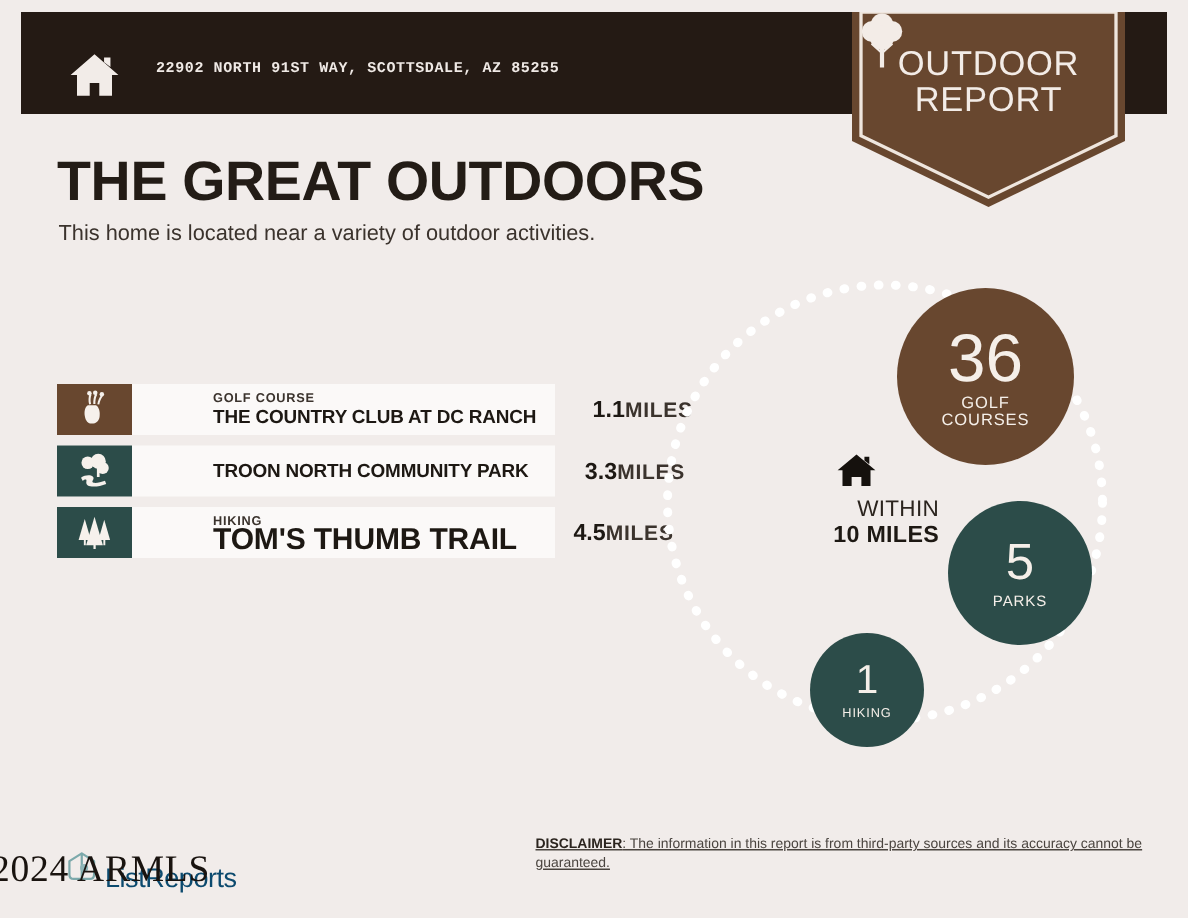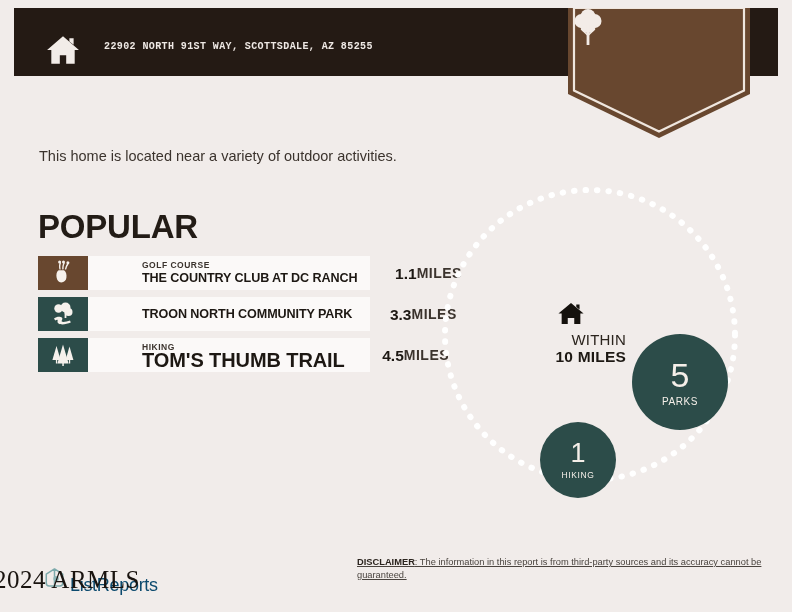--- a/index.html
+++ b/index.html
@@ -193,35 +193,39 @@
       <path d="M22 5 L26 5 L26 11 L22 8 Z" fill="#f2ece8"></path>
     </svg>
     <div id="header-address">22902 NORTH 91ST WAY, SCOTTSDALE, AZ 85255</div>
   </div>
 
   <div id="badge">
     <svg width="182" height="130" viewBox="0 0 182 130">
       <path d="M0 0 H182 V86 L91 130 L0 86 Z" fill="#68472f"></path>
       <path d="M6 0 H176 V82.5 L91 123.5 L6 82.5 Z" fill="none" stroke="#efe6de" stroke-width="2.2"></path>
     </svg>
+    <div id="badge-text">
+      <span>OUTDOOR</span><br>
+      <span>REPORT</span>
+    </div>
     <svg id="badge-tree" viewBox="0 0 40 40">
       <g fill="#f3ece7">
         <circle cx="13.5" cy="13" r="7"></circle>
         <circle cx="26.5" cy="13" r="7"></circle>
         <circle cx="20" cy="8.5" r="7.5"></circle>
         <circle cx="20" cy="17" r="8"></circle>
         <rect x="18.6" y="17" width="2.8" height="20"></rect>
         <path d="M19.6 26 L13.5 20.5 L12.6 21.6 L19.6 28 Z"></path>
         <path d="M20.4 26 L26.5 20.5 L27.4 21.6 L20.4 28 Z"></path>
       </g>
     </svg>
   </div>
 
+  <div id="title">THE GREAT OUTDOORS</div>
   <div id="subtitle">This home is located near a variety of outdoor activities.</div>
-  <div id="popular-heading">POPULAR</div>
 
   <div id="popular-list">
 
     <div class="row">
       <div class="row-icon" style="background:#68472f">
         <svg viewBox="0 0 26 26">
           <g fill="#f6f1ec">
             <path d="M8.6 10.2 C6.6 11.4 6 14.6 6.6 17.6 C7.1 20.4 8.6 22.4 11.2 22.4 C14.2 22.4 16 20.6 16.4 17.8 C16.9 14.6 16 11.4 14 10.2 Z"></path>
             <path d="M9.4 9.6 C8.8 7 8.9 4.6 9.7 2.6 L11 3.1 C10.3 4.9 10.2 7 10.7 9.4 Z"></path>
             <path d="M12.2 9.4 C12.1 6.8 12.5 4.4 13.6 2.4 L14.8 3.1 C13.8 4.9 13.5 7 13.6 9.3 Z"></path>
@@ -286,20 +290,27 @@
       </div>
     </div>
 
   </div>
 
   <div id="diagram">
     <svg id="dotted-ring" width="360" height="340" viewBox="0 0 360 340">
       <circle cx="172" cy="155" r="145" fill="none" stroke="#ffffff" stroke-width="6" stroke-linecap="round" stroke-dasharray="0.5 11"></circle>
     </svg>
 
+    <div class="bubble" id="bubble-golf">
+      <div class="bubble-num">36</div>
+      <div class="bubble-lab">
+        <span>GOLF</span><br>
+        <span>COURSES</span>
+      </div>
+    </div>
 
     <div class="bubble" id="bubble-parks">
       <div class="bubble-num">5</div>
       <div class="bubble-lab">PARKS</div>
     </div>
 
     <div class="bubble" id="bubble-hiking">
       <div class="bubble-num">1</div>
       <div class="bubble-lab">HIKING</div>
     </div>

